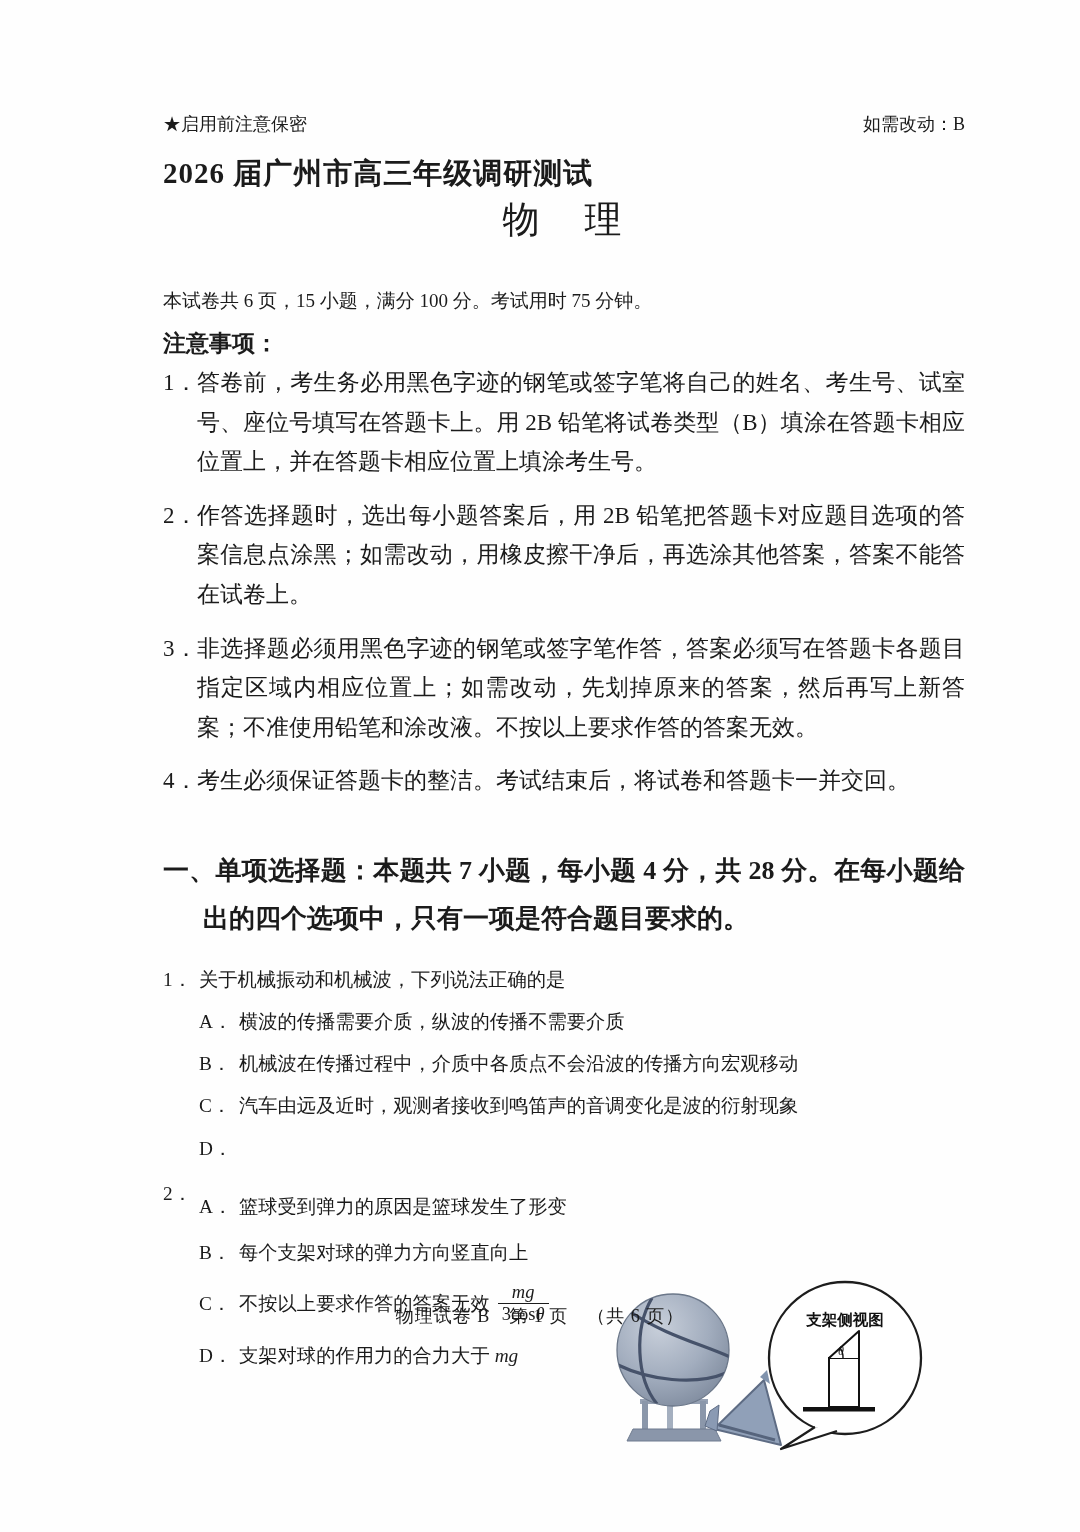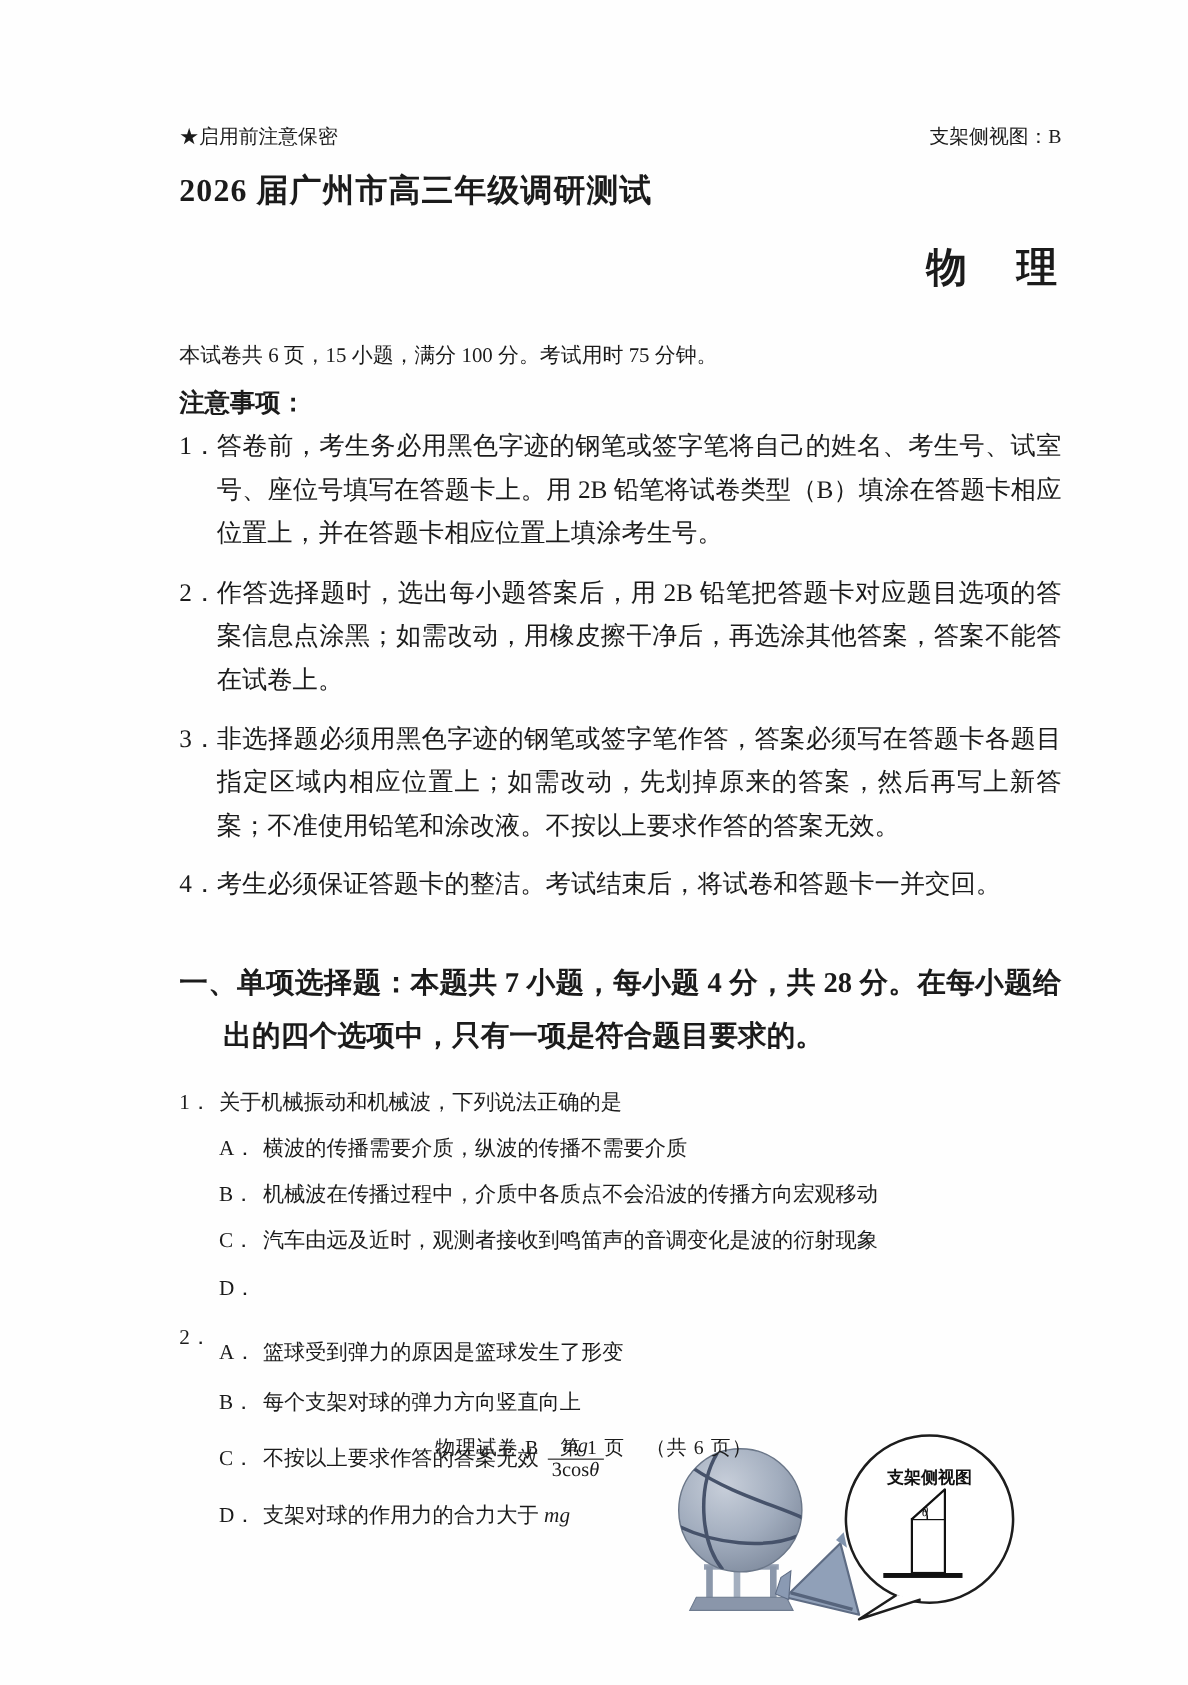--- a/index.html
+++ b/index.html
@@ -8,21 +8,21 @@
     width:1080px;height:1532px;
     background:#fefefe;
     font-family:"Liberation Serif","DejaVu Serif",serif;
     color:#1b1b1b;
     overflow:hidden;
     margin:0 auto;
   }
   .content{position:absolute;left:163px;top:112px;width:802px;}
   .hdr{display:flex;justify-content:space-between;align-items:baseline;font-size:18px;font-weight:normal;}
   .title{margin-top:18px;font-size:29px;font-weight:600;letter-spacing:1px;}
-  .subject{margin-top:24px;text-align:right;font-size:37px;font-weight:bold;letter-spacing:4px;}
+  .subject{margin-top:1px;text-align:center;font-size:37px;font-weight:normal;letter-spacing:4px;}
   .summary{margin-top:40px;font-size:19px;line-height:1.72;}
   .notes{display:flex;margin-top:6px;font-size:23px;line-height:1.72;flex-direction:column;}
   .notes-label{font-weight:bold;width:92px;flex:none;white-space:nowrap;}
   .note{display:flex;}
   .note + .note{margin-top:14px;}
   .note-num{width:34px;flex:none;}
   .note-text{flex:1;text-align:justify;}
   .section-heading{
     margin-top:46px;font-size:26px;font-weight:bold;line-height:1.85;
     padding-left:40px;text-indent:-40px;text-align:justify;
@@ -47,21 +47,21 @@
   svg text{font-family:"Liberation Serif","DejaVu Serif",serif;}
 </style>
 </head>
 <body>
 
 <div class="page">
   <div class="content">
 
     <div class="hdr">
       <span>★启用前注意保密</span>
-      <span>支架侧视图：B</span>
+      <span>如需改动：B</span>
     </div>
 
     <div class="title">2026 届广州市高三年级调研测试</div>
     <div class="subject">物　理</div>
 
     <div class="summary">本试卷共 6 页，15 小题，满分 100 分。考试用时 75 分钟。</div>
 
     <div class="notes">
       <span class="notes-label">注意事项：</span>
       <div style="flex:1;">

